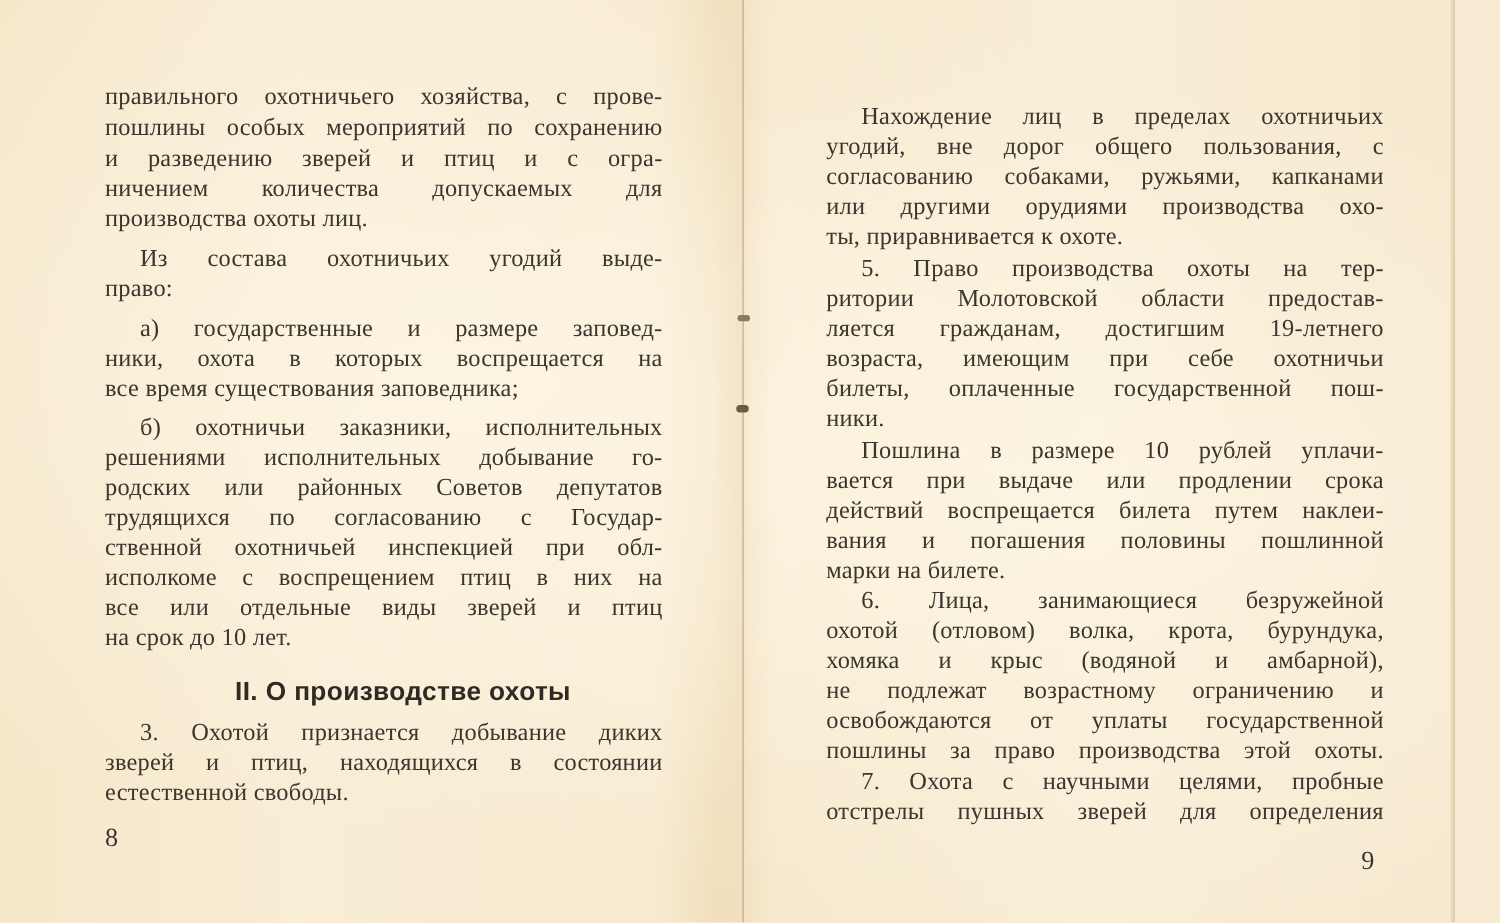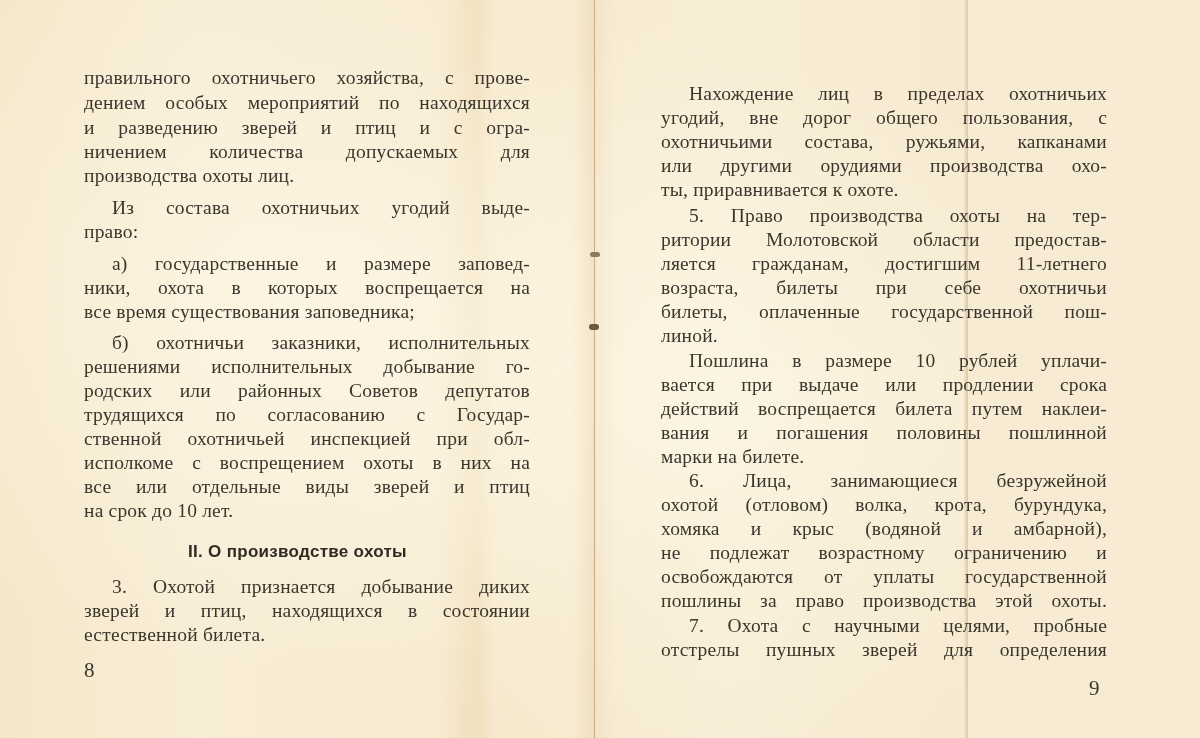--- a/index.html
+++ b/index.html
@@ -11,21 +11,21 @@
       height: 738px;
       overflow: hidden;
       background: #f7ecd3;
       position: relative;
       font-family: "Liberation Serif", "DejaVu Serif", serif;
       color: #3b352d;
     }
     .spread {
       position: absolute;
       left: 0; top: 0;
-      width: 968px;
+      width: 1164px;
       height: 738px;
       background:
         radial-gradient(ellipse at 30% 40%, rgba(255,250,235,0.55), rgba(255,250,235,0) 60%),
         radial-gradient(ellipse at 75% 55%, rgba(255,250,235,0.5), rgba(255,250,235,0) 60%),
         linear-gradient(90deg, #f5e7c9 0%, #f8edd5 20%, #f7ebd1 45%, #f1dfbc 49.3%, #f6e9cd 51%, #f8eed6 75%, #f6e9cf 100%);
     }
     .gutter {
       position: absolute;
       left: 594px;
       top: 0;
@@ -81,21 +81,21 @@
       left: 28px;
       width: 418px;
     }
     .line.last {
       text-align-last: left;
     }
     .heading {
       position: absolute;
       font-family: "Liberation Sans", "DejaVu Sans", sans-serif;
       font-weight: bold;
-      font-size: 17px;
+      font-size: 21px;
       color: #2f2a24;
       letter-spacing: 0.3px;
       white-space: nowrap;
       text-align: right;
     }
     .page-number {
       position: absolute;
       font-size: 21px;
       color: #3b352d;
     }
@@ -106,63 +106,63 @@
 <div class="spread">
   <div class="gutter-shadow"></div>
   <div class="gutter"></div>
   <div class="staple s1"></div>
   <div class="staple s2"></div>
   <div class="right-edge"></div>
 
   <div class="page left">
 
     <div class="line" style="top:66px">правильного охотничьего хозяйства, с прове-</div>
-    <div class="line" style="top:91px">дением особых мероприятий по находящихся</div>
+    <div class="line" style="top:91px">пошлины особых мероприятий по сохранению</div>
     <div class="line" style="top:116px">и разведению зверей и птиц и с огра-</div>
     <div class="line" style="top:140px">ничением количества допускаемых для</div>
     <div class="line last" style="top:164px">производства охоты лиц.</div>
 
     <div class="line indent" style="top:196px">Из состава охотничьих угодий выде-</div>
     <div class="line last" style="top:220px">право:</div>
 
     <div class="line indent" style="top:252px">а) государственные и размере заповед-</div>
     <div class="line" style="top:276px">ники, охота в которых воспрещается на</div>
     <div class="line last" style="top:300px">все время существования заповедника;</div>
 
     <div class="line indent" style="top:331px">б) охотничьи заказники, исполнительных</div>
     <div class="line" style="top:355px">решениями исполнительных добывание го-</div>
     <div class="line" style="top:379px">родских или районных Советов депутатов</div>
     <div class="line" style="top:403px">трудящихся по согласованию с Государ-</div>
     <div class="line" style="top:427px">ственной охотничьей инспекцией при обл-</div>
-    <div class="line" style="top:451px">исполкоме с воспрещением охоты в них на</div>
+    <div class="line" style="top:451px">исполкоме с воспрещением птиц в них на</div>
     <div class="line" style="top:475px">все или отдельные виды зверей и птиц</div>
     <div class="line last" style="top:499px">на срок до 10 лет.</div>
 
     <div class="heading" style="top:542px; left:104px">II. О производстве охоты</div>
 
     <div class="line indent" style="top:575px">3. Охотой признается добывание диких</div>
     <div class="line" style="top:599px">зверей и птиц, находящихся в состоянии</div>
-    <div class="line last" style="top:623px">естественной билета.</div>
+    <div class="line last" style="top:623px">естественной свободы.</div>
 
     <div class="page-number" style="top:658px; left:0px">8</div>
   </div>
 
   <div class="page right">
     <div class="line indent" style="top:82px">Нахождение лиц в пределах охотничьих</div>
     <div class="line" style="top:106px">угодий, вне дорог общего пользования, с</div>
-    <div class="line" style="top:130px">охотничьими состава, ружьями, капканами</div>
+    <div class="line" style="top:130px">согласованию собаками, ружьями, капканами</div>
     <div class="line" style="top:154px">или другими орудиями производства охо-</div>
     <div class="line last" style="top:178px">ты, приравнивается к охоте.</div>
 
     <div class="line indent" style="top:204px">5. Право производства охоты на тер-</div>
     <div class="line" style="top:228px">ритории Молотовской области предостав-</div>
-    <div class="line" style="top:252px">ляется гражданам, достигшим 11-летнего</div>
-    <div class="line" style="top:276px">возраста, билеты при себе охотничьи</div>
+    <div class="line" style="top:252px">ляется гражданам, достигшим 19-летнего</div>
+    <div class="line" style="top:276px">возраста, имеющим при себе охотничьи</div>
     <div class="line" style="top:300px">билеты, оплаченные государственной пош-</div>
-    <div class="line last" style="top:324px">линой.</div>
+    <div class="line last" style="top:324px">ники.</div>
 
     <div class="line indent" style="top:349px">Пошлина в размере 10 рублей уплачи-</div>
     <div class="line" style="top:373px">вается при выдаче или продлении срока</div>
     <div class="line" style="top:397px">действий воспрещается билета путем наклеи-</div>
     <div class="line" style="top:421px">вания и погашения половины пошлинной</div>
     <div class="line last" style="top:445px">марки на билете.</div>
 
     <div class="line indent" style="top:469px">6. Лица, занимающиеся безружейной</div>
     <div class="line" style="top:493px">охотой (отловом) волка, крота, бурундука,</div>
     <div class="line" style="top:517px">хомяка и крыс (водяной и амбарной),</div>

